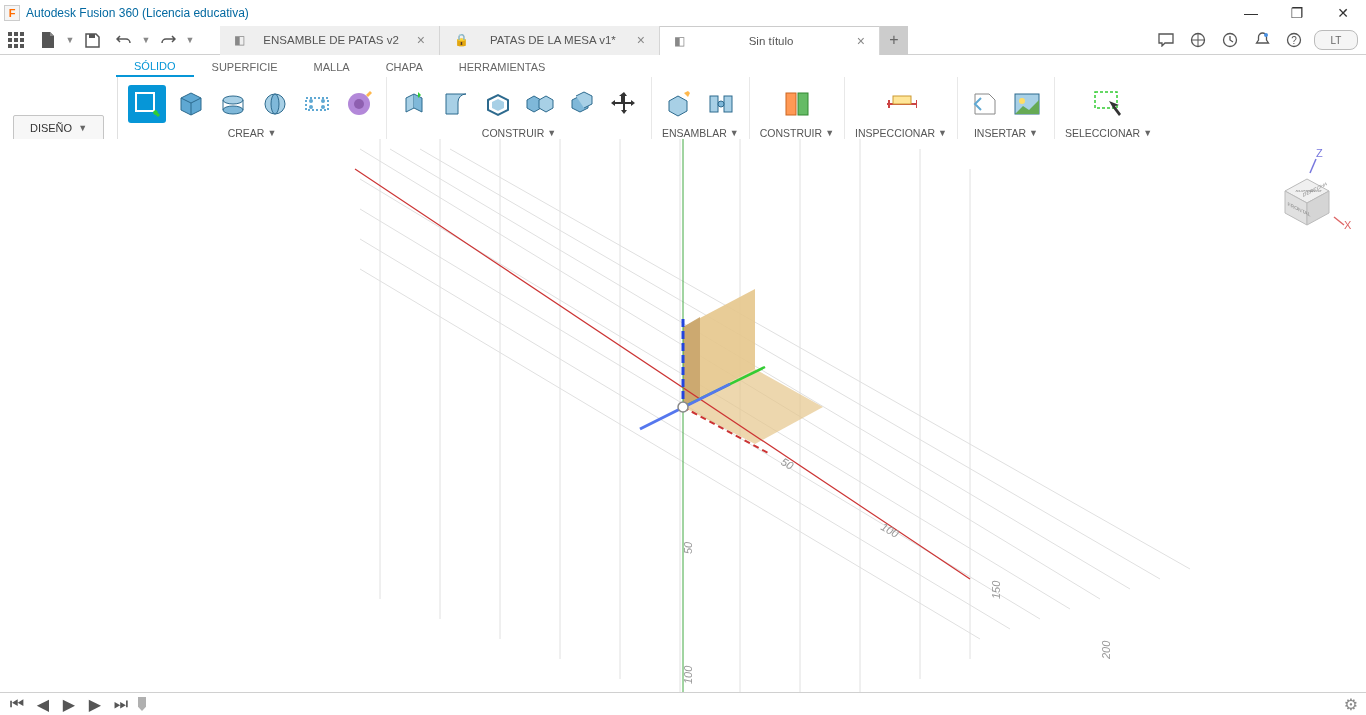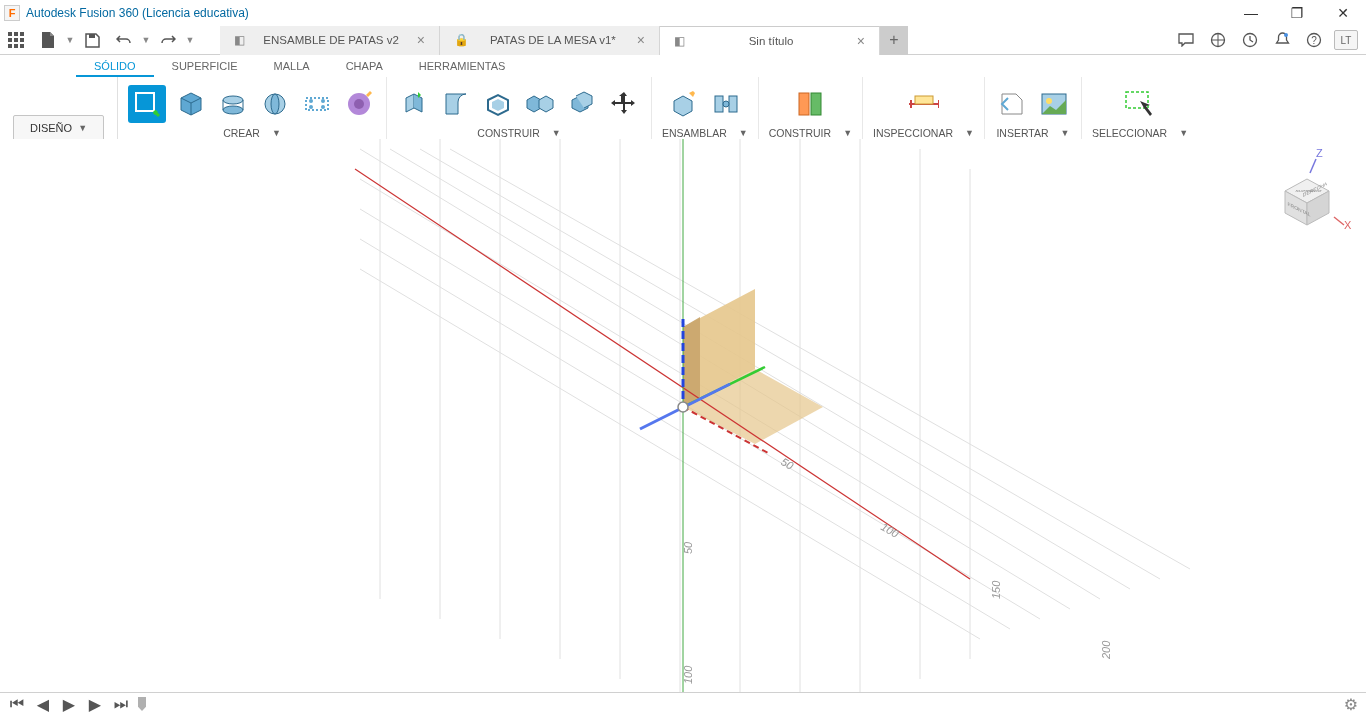--- a/index.html
+++ b/index.html
@@ -18,34 +18,34 @@
   .qat-drop{width:12px;display:flex;align-items:center;justify-content:center;color:#888;font-size:9px;}
   .tabs{display:flex;height:29px;margin-left:24px;}
   .tab{display:flex;align-items:center;gap:8px;padding:0 14px;min-width:220px;background:#efefef;border-right:1px solid #d5d5d5;font-size:11.5px;color:#555;position:relative;}
   .tab.active{background:#fff;border-top:1px solid #ccc;}
   .tab .tab-icon{font-size:12px;color:#888;}
   .tab .tab-label{flex:1;text-align:center;white-space:nowrap;overflow:hidden;text-overflow:ellipsis;}
   .tab .tab-close{font-size:14px;color:#888;}
   .newtab{width:28px;background:#ccc;display:flex;align-items:center;justify-content:center;color:#666;font-size:16px;}
   .right-icons{margin-left:auto;display:flex;align-items:center;padding-right:4px;}
   .right-ico{width:32px;height:28px;display:flex;align-items:center;justify-content:center;color:#555;font-size:15px;}
-  .avatar{width:24px;height:20px;border:1px solid #bbb;border-radius:2px;font-size:10px;display:flex;align-items:center;justify-content:center;color:#666;margin:0 4px;background:#f5f5f5;}
+  .avatar{width:44px;height:20px;border:1px solid #bbb;border-radius:8px;font-size:10px;display:flex;align-items:center;justify-content:center;color:#666;margin:0 4px;background:#f5f5f5;}
 
   
   .ribbon-area{background:#fff;border-bottom:1px solid #d0d0d0;}
-  .ribbon-tabs{display:flex;font-size:11px;color:#666;padding-left:76px;}
+  .ribbon-tabs{display:flex;font-size:11px;color:#666;padding-left:116px;align-items:center;}
   .ribbon-tab{padding:5px 18px 3px;cursor:pointer;}
   .ribbon-tab.active{color:#0696D7;border-bottom:2px solid #0696D7;}
   .ribbon-body{display:flex;}
   .workspace-chooser{width:118px;border-right:1px solid #e0e0e0;display:flex;align-items:flex-end;justify-content:center;}
   .ws-btn{border:1px solid #c5c5c5;background:#f7f7f7;padding:6px 16px;font-size:11px;color:#333;display:flex;align-items:center;gap:6px;border-radius:2px;}
   .ribbon-groups{display:flex;}
   .rgroup{display:flex;flex-direction:column;align-items:center;padding:6px 10px 2px;border-right:1px solid #e8e8e8;}
   .rgroup .icons{display:flex;gap:8px;align-items:center;height:42px;}
-  .rgroup .glabel{font-size:10.5px;color:#555;margin-top:2px;display:flex;align-items:center;gap:12px;}
+  .rgroup .glabel{font-size:10.5px;color:#555;margin-top:2px;display:flex;align-items:center;gap:3px;}
   .ticon{width:34px;height:34px;border:1px solid transparent;border-radius:3px;display:flex;align-items:center;justify-content:center;}
   .ticon.big{width:38px;height:38px;}
 
   
   .canvas-wrap{position:absolute;top:139px;left:0;right:0;height:553px;background:#fff;overflow:hidden;}
   svg.viewport{width:100%;height:100%;}
 
   
   .viewcube{position:absolute;top:145px;right:14px;width:90px;height:90px;}
 

